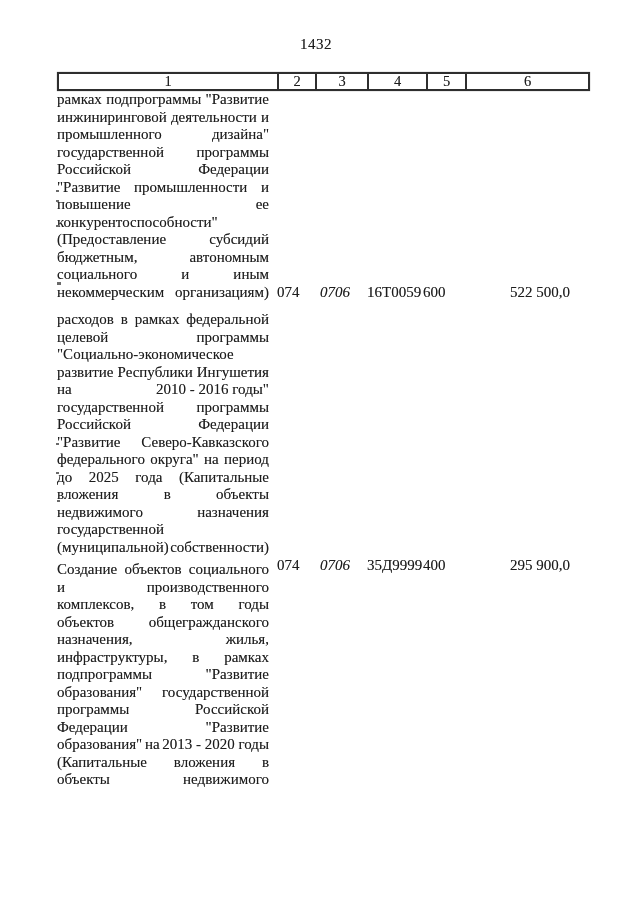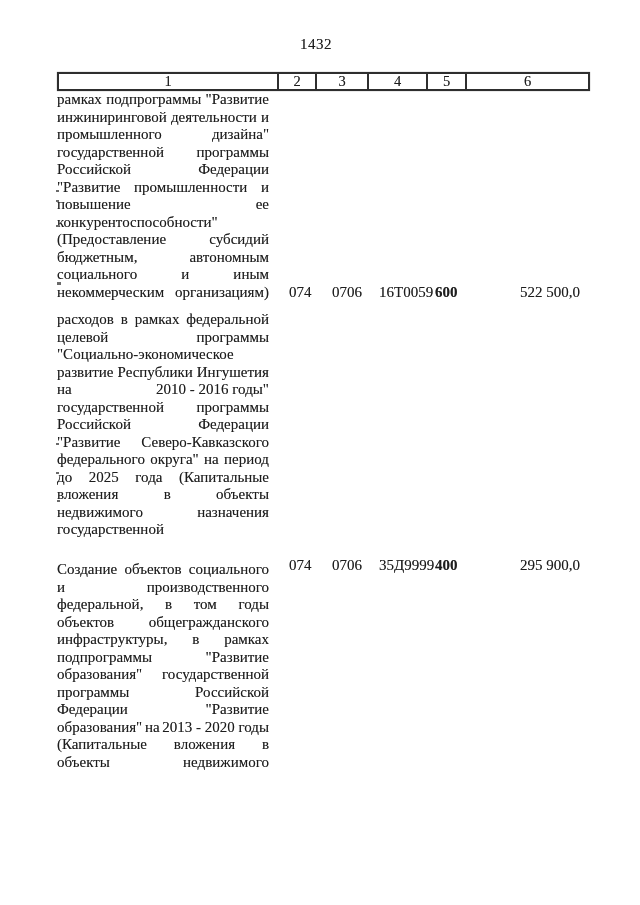--- a/index.html
+++ b/index.html
@@ -61,27 +61,26 @@
     line-height: 17.5px;
     overflow: visible;
     white-space: nowrap;
   }
   .code {
     position: absolute;
     bottom: 0;
     height: 17.5px;
     line-height: 17.5px;
     white-space: nowrap;
-    margin-left: 12px;
   }
   .code-grbs   { left: 220px; }
-  .code-sect   { left: 263px; }
+  .code-sect   { left: 263px; font-style: italic; }
   .code-csr    { left: 310px; }
-  .code-vr     { left: 366px; font-weight: bold; }
-  .code-amount { right: 10px; text-align: left; }
+  .code-vr     { left: 366px; }
+  .code-amount { right: 20px; text-align: left; }
   
   .speck { position: absolute; background: #6a6a6a; }
   .sp1 { left: 56px; top: 190px; width: 3px; height: 2px; }
   .sp2 { left: 56px; top: 200px; width: 3px; height: 2px; }
   .sp3 { left: 56px; top: 225px; width: 3px; height: 2px; }
   .sp4 { left: 57px; top: 282px; width: 4px; height: 3px; }
   .sp5 { left: 56px; top: 443px; width: 3px; height: 2px; }
   .sp6 { left: 56px; top: 472px; width: 3px; height: 2px; }
   .sp7 { left: 57px; top: 500px; width: 3px; height: 2px; }
 </style>
@@ -215,48 +214,56 @@
           <span>в</span>
           <span>объекты</span>
         </div>
         <div class="line">
           <span>недвижимого</span>
           <span>назначения</span>
         </div>
         <div class="line">
           <span>государственной</span>
         </div>
+        <div class="line">
+          <span>(муниципальной)</span>
+          <span>собственности)</span>
+        </div>
       </div>
     <span class="code code-grbs">074</span>
     <span class="code code-sect">0706</span>
     <span class="code code-csr">35Д9999</span>
     <span class="code code-vr">400</span>
     <span class="code code-amount">295 900,0</span>
   </div>
 
   <div class="row-block row-2">
     <div class="name-cell">
         <div class="line">
           <span>Создание</span>
           <span>объектов</span>
           <span>социального</span>
         </div>
         <div class="line">
           <span>и</span>
           <span>производственного</span>
         </div>
         <div class="line">
-          <span>федеральной,</span>
+          <span>комплексов,</span>
           <span>в</span>
           <span>том</span>
           <span>годы</span>
         </div>
         <div class="line">
           <span>объектов</span>
           <span>общегражданского</span>
+        </div>
+        <div class="line">
+          <span>назначения,</span>
+          <span>жилья,</span>
         </div>
         <div class="line">
           <span>инфраструктуры,</span>
           <span>в</span>
           <span>рамках</span>
         </div>
         <div class="line">
           <span>подпрограммы</span>
           <span>"Развитие</span>
         </div>

